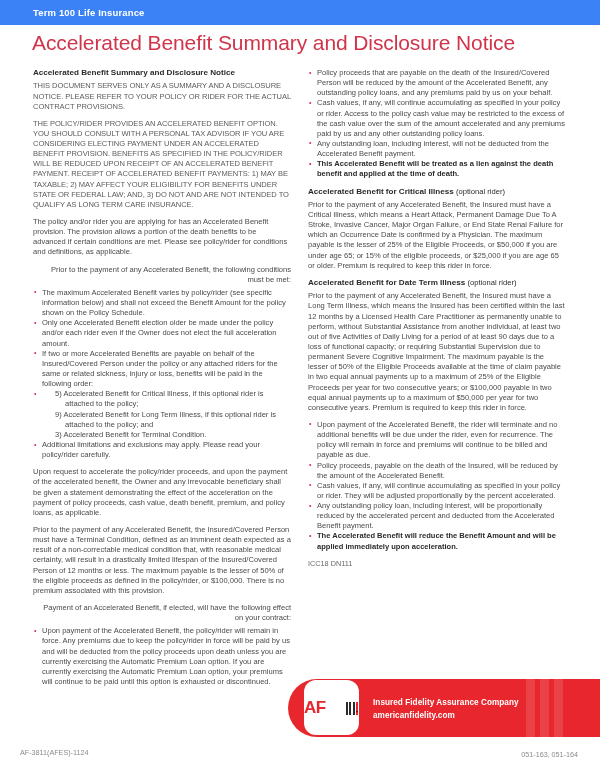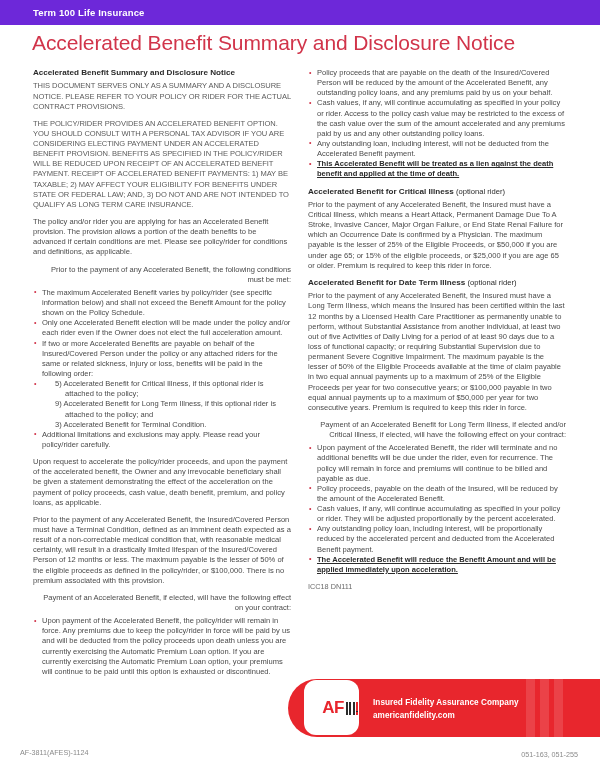--- a/index.html
+++ b/index.html
@@ -15,21 +15,21 @@
     overflow: hidden;
     position: relative;
   }
 
   
   .topbar {
     position: absolute;
     top: 0; left: 0;
     width: 600px;
     height: 25px;
-    background: #6d28d9;
+    background: #3b82f6;
   }
   .topbar-label {
     position: absolute;
     left: 33px;
     top: 7px;
     font-size: 9.5px;
     font-weight: bold;
     color: #ffffff;
     letter-spacing: 0.15px;
   }
@@ -101,21 +101,20 @@
     content: "\2022";
     position: absolute;
     left: 1px;
     top: -0.5px;
     color: #d1344a;
     font-size: 7px;
   }
   ul.bullets > li.bold {
     font-weight: bold;
     color: #2b2b2b;
-    text-decoration: underline;
   }
   ol.nested {
     list-style: none;
     margin: 0;
     padding: 0 0 0 13px;
   }
   ol.nested > li {
     font-size: 7.55px;
     line-height: 1.345;
     color: #4a4a4a;
@@ -179,21 +178,21 @@
     height: 55px;
     background: #ffffff;
     border-radius: 12px;
   }
   .logo-mark {
     position: absolute;
     left: 0; top: 0;
     width: 55px; height: 55px;
     display: flex;
     align-items: center;
-    justify-content: flex-end;
+    justify-content: space-between;
   }
   .logo-af {
     font-size: 17px;
     font-weight: bold;
     color: #e8262d;
     letter-spacing: -0.6px;
     line-height: 1;
     font-family: "Liberation Sans", sans-serif;
   }
   .logo-bars {
@@ -261,21 +260,21 @@
 
     <div class="h-sub">Accelerated Benefit Summary and Disclosure Notice</div>
 
     <p class="para caps">THIS DOCUMENT SERVES ONLY AS A SUMMARY AND A DISCLOSURE NOTICE. PLEASE REFER TO YOUR POLICY OR RIDER FOR THE ACTUAL CONTRACT PROVISIONS.</p>
     <p class="para caps">THE POLICY/RIDER PROVIDES AN ACCELERATED BENEFIT OPTION. YOU SHOULD CONSULT WITH A PERSONAL TAX ADVISOR IF YOU ARE CONSIDERING ELECTING PAYMENT UNDER AN ACCELERATED BENEFIT PROVISION. BENEFITS AS SPECIFIED IN THE POLICY/RIDER WILL BE REDUCED UPON RECEIPT OF AN ACCELERATED BENEFIT PAYMENT. RECEIPT OF ACCELERATED BENEFIT PAYMENTS: 1) MAY BE TAXABLE; 2) MAY AFFECT YOUR ELIGIBILITY FOR BENEFITS UNDER STATE OR FEDERAL LAW; AND, 3) DO NOT AND ARE NOT INTENDED TO QUALIFY AS LONG TERM CARE INSURANCE.</p>
     <p class="para">The policy and/or rider you are applying for has an Accelerated Benefit provision. The provision allows a portion of the death benefits to be advanced if certain conditions are met. Please see policy/rider for conditions and definitions, as applicable.</p>
     <p class="para nogap">Prior to the payment of any Accelerated Benefit, the following conditions must be met:</p>
 
     <ul class="bullets">
       <li>The maximum Accelerated Benefit varies by policy/rider (see specific information below) and shall not exceed the Benefit Amount for the policy shown on the Policy Schedule.</li>
-      <li>Only one Accelerated Benefit election will be made under the policy and/or each rider even if the Owner does not elect the full acceleration amount.</li>
+      <li>Only one Accelerated Benefit election older be made under the policy and/or each rider even if the Owner does not elect the full acceleration amount.</li>
       <li>If two or more Accelerated Benefits are payable on behalf of the Insured/Covered Person under the policy or any attached riders for the same or related sickness, injury or loss, benefits will be paid in the following order:</li>
       <li style="list-style:none;padding-left:9px;">
         <ol class="nested">
           <li>5) Accelerated Benefit for Critical Illness, if this optional rider is  attached to the policy;</li>
           <li>9) Accelerated Benefit for Long Term Illness, if this optional rider is attached to the policy; and</li>
           <li>3) Accelerated Benefit for Terminal Condition.</li>
         </ol>
       </li>
       <li>Additional limitations and exclusions may apply. Please read your policy/rider carefully.</li>
     </ul>
@@ -303,21 +302,20 @@
       <span>Accelerated Benefit for Critical Illness</span>
       <span class="rider-note">(optional rider)</span>
     </div>
     <p class="para">Prior to the payment of any Accelerated Benefit, the Insured must have a Critical Illness, which means a Heart Attack, Permanent Damage Due To A Stroke, Invasive Cancer, Major Organ Failure, or End State Renal Failure for which an Occurrence Date is confirmed by a Physician. The maximum payable is the lesser of 25% of the Eligible Proceeds, or $50,000 if you are under age 65; or 15% of the eligible proceeds, or $25,000 if you are age 65 or older. Premium is required to keep this rider in force.</p>
 
     <div class="h-sub">
       <span>Accelerated Benefit for Date Term Illness</span>
       <span class="rider-note">(optional rider)</span>
     </div>
     <p class="para">Prior to the payment of any Accelerated Benefit, the Insured must have a Long Term Illness, which means the Insured has been certified within the last 12 months by a Licensed Health Care Practitioner as permanently unable to perform, without Substantial Assistance from another individual, at least two out of five Activities of Daily Living for a period of at least 90 days due to a loss of functional capacity; or requiring Substantial Supervision due to permanent Severe Cognitive Impairment. The maximum payable is the lesser of 50% of the Eligible Proceeds available at the time of claim payable in two equal annual payments up to a maximum of 25% of the Eligible Proceeds per year for two consecutive years; or $100,000 payable in two equal annual payments up to a maximum of $50,000 per year for two consecutive years. Premium is required to keep this rider in force.</p>
-    <p class="para nogap">Payment of an Accelerated Benefit for Long Term Illness, if elected and/or Critical Illness, if elected, will have the following effect on your contract:</p>
 
     <ul class="bullets">
       <li>Upon payment of the Accelerated Benefit, the rider will terminate and no additional benefits will be due under the rider, even for recurrence. The policy will remain in force and premiums will continue to be billed and payable as due.</li>
       <li>Policy proceeds, payable on the death of the Insured, will be reduced by the amount of the Accelerated Benefit.</li>
       <li>Cash values, if any, will continue accumulating as specified in your policy or rider. They will be adjusted proportionally by the percent accelerated.</li>
       <li>Any outstanding policy loan, including interest, will be proportionally reduced by the accelerated percent and deducted from the Accelerated Benefit payment.</li>
       <li class="bold">The Accelerated Benefit will reduce the Benefit Amount and will be applied immediately upon acceleration.</li>
     </ul>
 
     <p class="formcode">ICC18 DN111</p>
@@ -334,13 +332,13 @@
   <div class="logo-mark">
     <span class="logo-af">AF</span>
       <span class="logo-bars"><span></span><span></span><span></span><span class="logo-bang"></span></span>
   </div>
 </div>
 
 <div class="footer-company">Insured Fidelity Assurance Company</div>
 <div class="footer-url">americanfidelity.com</div>
 
 <div class="form-number">AF-3811(AFES)-1124</div>
-<div class="doc-codes">051-163, 051-255</div>
+<div class="doc-codes">051-163, 051-164</div>
 
 </body></html>

